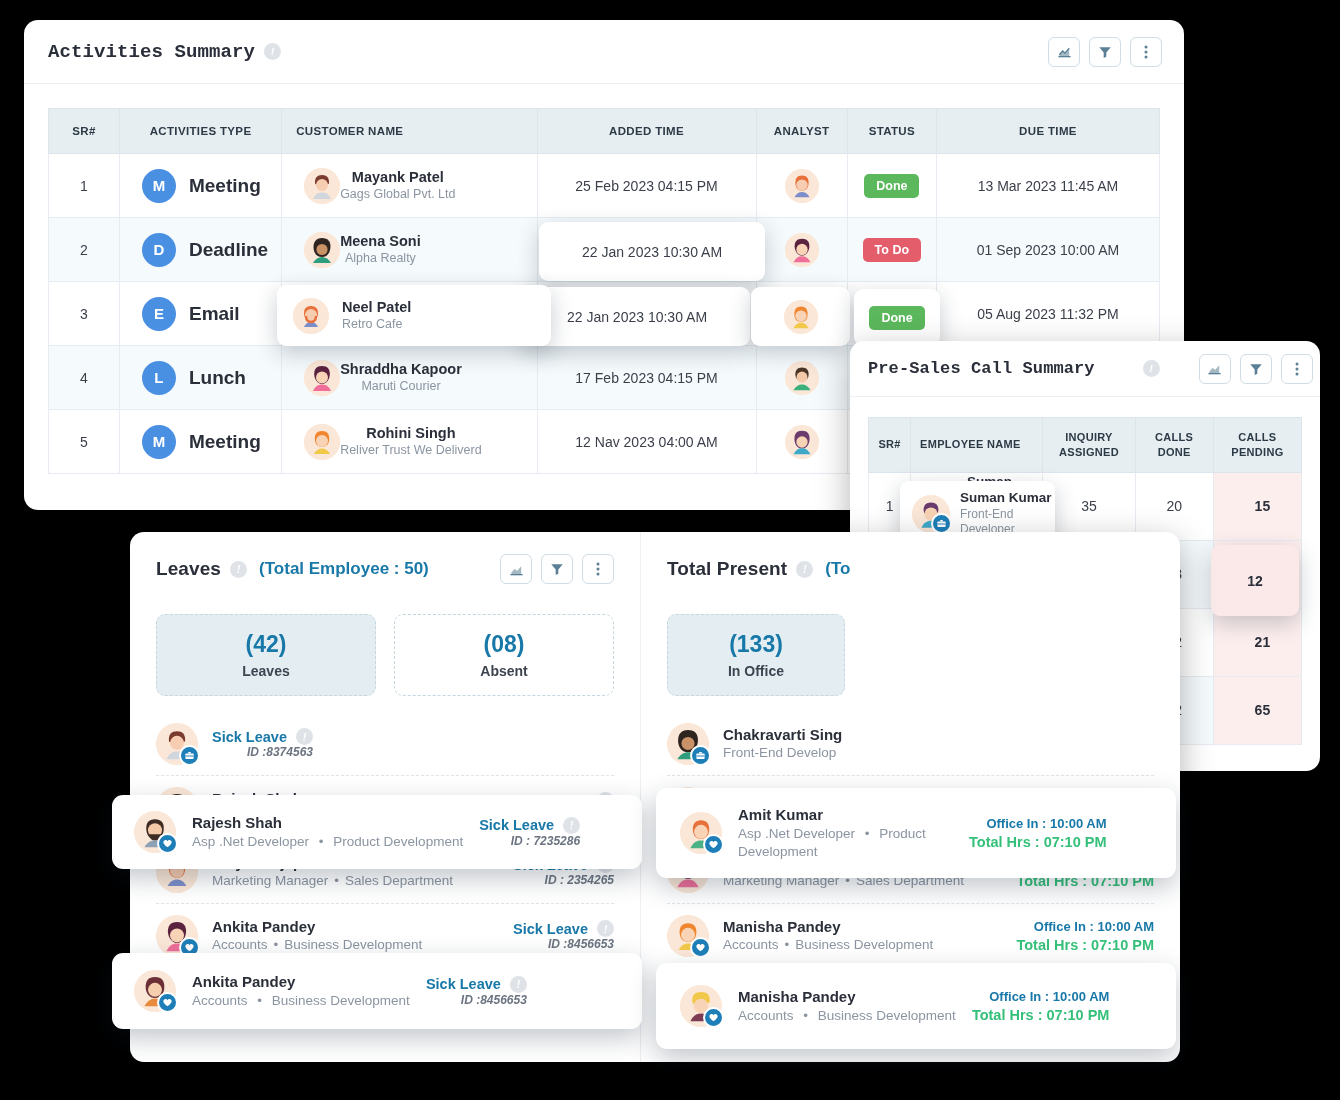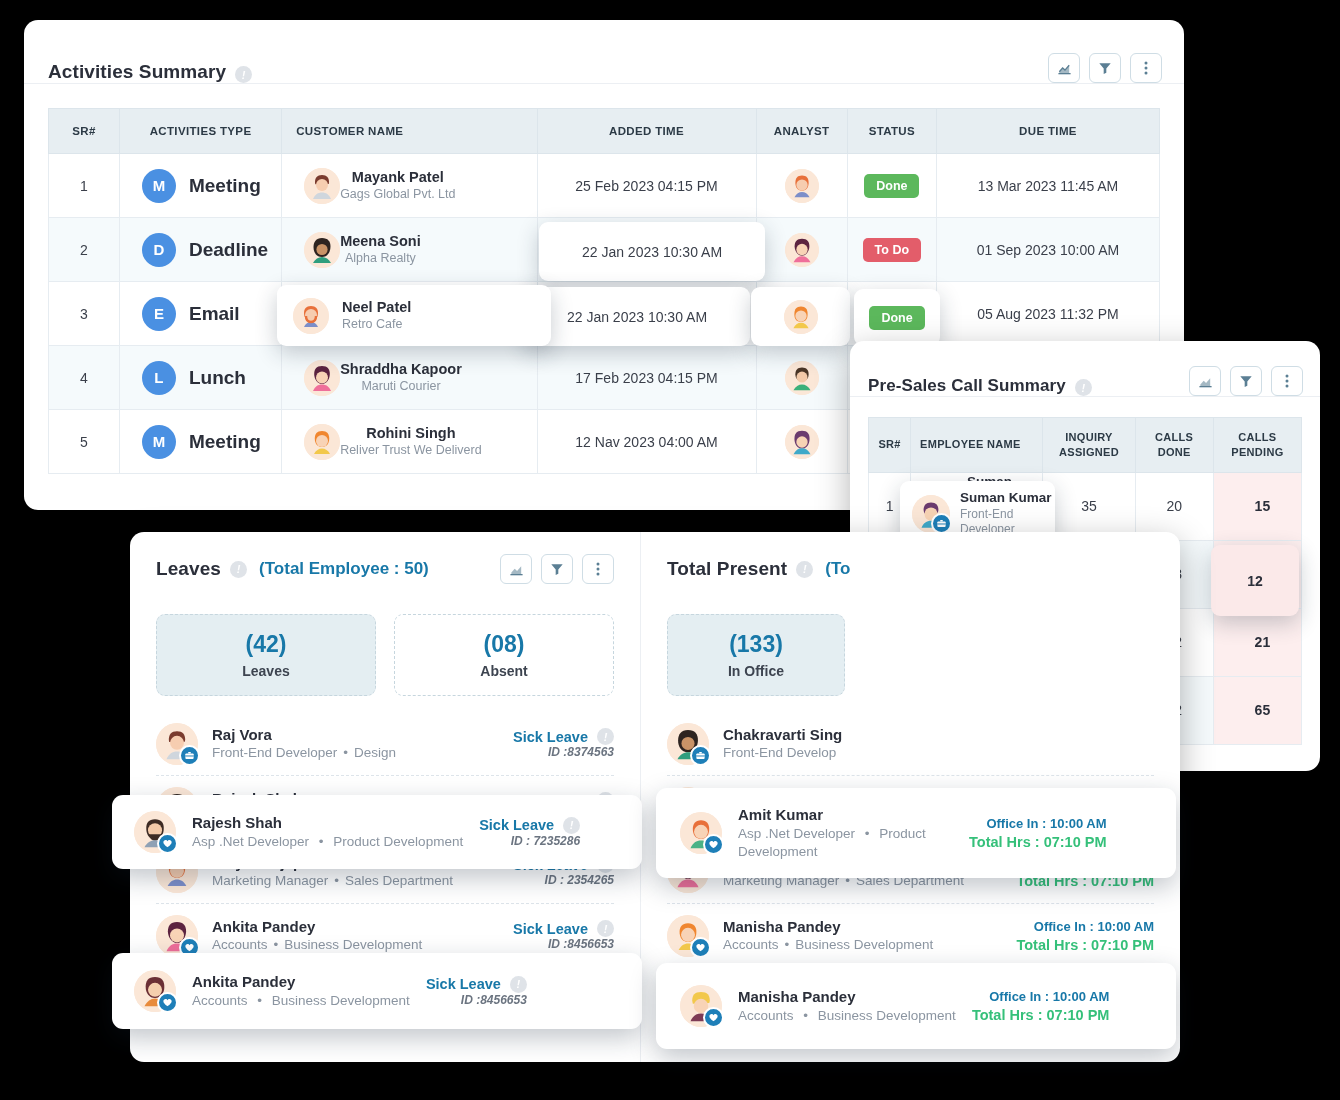--- a/index.html
+++ b/index.html
@@ -13,22 +13,23 @@
 
   .panel {
     position: absolute;
     background: #ffffff;
     border-radius: 14px;
     box-shadow: 0 10px 34px rgba(0,0,0,0.30);
   }
 
   
   .card-head {
-    display: flex; align-items: flex-end;
+    display: flex; align-items: center;
     border-bottom: 1px solid #eceff3;
+    font-family: Liberation Mono, monospace;
   }
   .card-title {
     font-size: 19px; font-weight: bold; color: #2b2f3a;
     letter-spacing: .1px; white-space: nowrap;
   }
   .info-dot {
     display: inline-flex; align-items: center; justify-content: center;
     width: 17px; height: 17px; border-radius: 50%;
     background: #dfe3e8; color: #ffffff;
     font-size: 11px; font-weight: bold; font-style: italic;
@@ -93,21 +94,21 @@
   
   .float {
     position: absolute; background: #ffffff; border-radius: 9px;
     box-shadow: 0 7px 22px rgba(25,40,60,0.24);
     display: flex; align-items: center;
   }
   .float-time { justify-content: center; font-size: 14px; color: #3a3f4a; }
 
   
   #presales { left: 850px; top: 341px; width: 470px; height: 430px; }
-  #presales .card-head { height: 56px; padding: 0 17px 0 18px; }
+  #presales .card-head { height: 56px; padding: 0 17px 0 18px; gap: 39px; }
   #presales .card-title { font-size: 17px; }
 
   .tbl2 { width: 100%; border-collapse: collapse; table-layout: fixed; }
   .tbl2 thead th {
     background: #e7eef2; color: #2c3a46;
     font-size: 11px; font-weight: bold; letter-spacing: .3px;
     padding: 12px 4px; border: 1px solid #dce5eb;
     text-align: center; line-height: 1.35;
   }
   .tbl2 tbody td {
@@ -685,24 +686,20 @@
                 </svg>
               </div>
               <div class="badge-ic">
                 <svg width="11" height="11" viewBox="0 0 16 16">
                   <rect x="2" y="5" width="12" height="8" rx="1.3" fill="#fff"></rect>
                   <rect x="6" y="3" width="4" height="2.2" rx=".7" fill="#fff"></rect>
                   <rect x="2" y="8" width="12" height="1.4" fill="#1e7fb8"></rect>
                 </svg>
               </div>
             </div>
-            <div class="who">
-              <div class="p-name">Raj Vora</div>
-              <div class="p-meta"><span>Front-End Developer</span><span class="p-dot">•</span><span>Design</span></div>
-            </div>
             <div class="p-right">
               <div class="lv-wrap">
                 <span class="p-leave">Sick Leave</span>
                 <span class="info-dot">!</span>
               </div>
               <div class="p-id">ID :8374563</div>
             </div>
           </div>
           <div class="prow">
             <div class="av-wrap">

